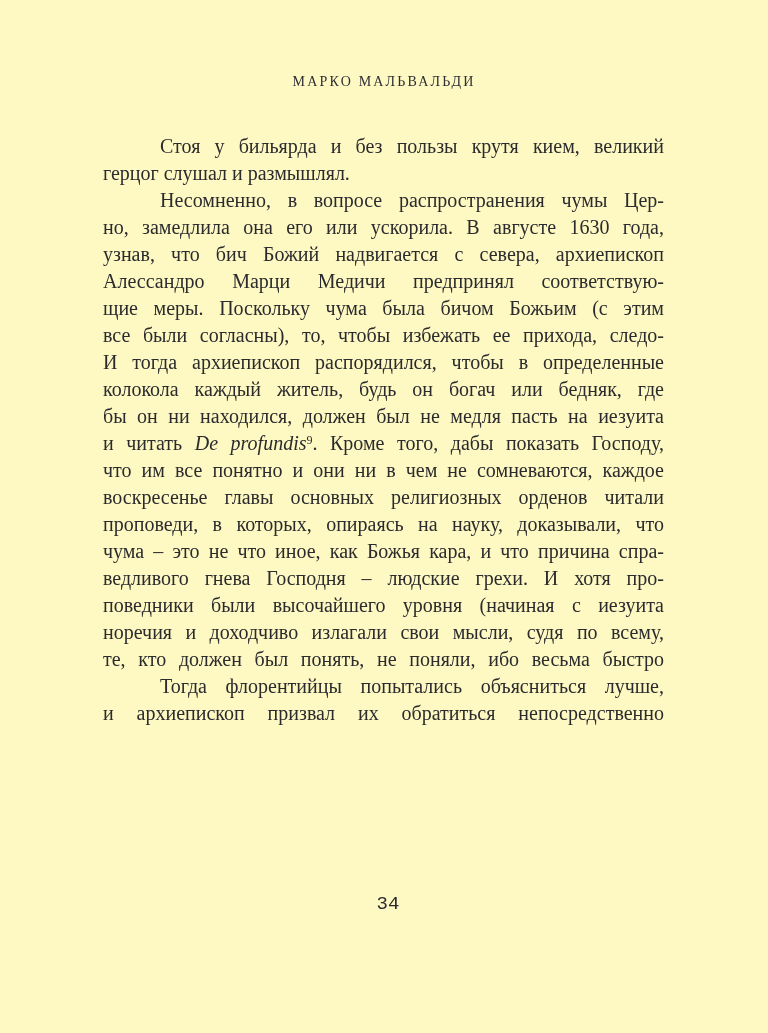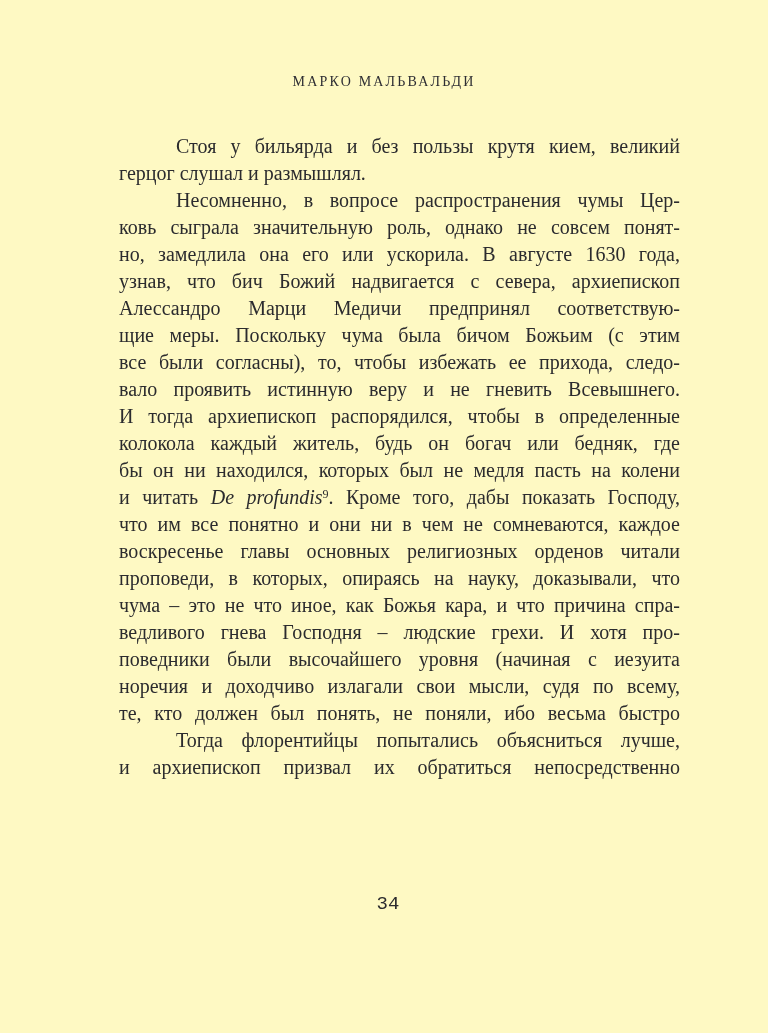--- a/index.html
+++ b/index.html
@@ -24,21 +24,20 @@
     text-align: center;
     font-size: 14px;
     letter-spacing: 2.2px;
     color: #2e2e33;
   }
   .body-text {
     position: absolute;
     top: 133px;
     left: 103px;
     width: 561px;
-    margin-left: 16px;
   }
   .text-line {
     height: 27px;
     line-height: 27px;
     font-size: 20px;
     text-align: justify;
     text-align-last: justify;
     color: #2b2b2e;
   }
   .text-line.indent {
@@ -70,30 +69,28 @@
 </head>
 <body>
 
 <div class="book-page">
   <div class="running-header">МАРКО МАЛЬВАЛЬДИ</div>
 
   <div class="body-text">
       <div class="text-line indent"><span>Стоя у бильярда и без пользы крутя кием, великий</span></div>
       <div class="text-line para-end"><span>герцог слушал и размышлял.</span></div>
       <div class="text-line indent"><span>Несомненно, в вопросе распространения чумы Цер-</span></div>
-      <div class="text-line"><span>ковь сыграла значительную роль, однако не совсем понят-</span></div>
       <div class="text-line"><span>но, замедлила она его или ускорила. В августе 1630 года,</span></div>
       <div class="text-line"><span>узнав, что бич Божий надвигается с севера, архиепископ</span></div>
       <div class="text-line"><span>Алессандро Марци Медичи предпринял соответствую-</span></div>
       <div class="text-line"><span>щие меры. Поскольку чума была бичом Божьим (с этим</span></div>
       <div class="text-line"><span>все были согласны), то, чтобы избежать ее прихода, следо-</span></div>
-      <div class="text-line"><span>вало проявить истинную веру и не гневить Всевышнего.</span></div>
       <div class="text-line"><span>И тогда архиепископ распорядился, чтобы в определенные</span></div>
       <div class="text-line"><span>колокола каждый житель, будь он богач или бедняк, где</span></div>
-      <div class="text-line"><span>бы он ни находился, которых был не медля пасть на колени</span></div>
+      <div class="text-line"><span>бы он ни находился, должен был не медля пасть на иезуита</span></div>
       <div class="text-line"><span>и читать </span><span class="seg-italic">De profundis</span><span class="seg-sup">9</span><span>. Кроме того, дабы показать Господу,</span></div>
       <div class="text-line"><span>что им все понятно и они ни в чем не сомневаются, каждое</span></div>
       <div class="text-line"><span>воскресенье главы основных религиозных орденов читали</span></div>
       <div class="text-line"><span>проповеди, в которых, опираясь на науку, доказывали, что</span></div>
       <div class="text-line"><span>чума – это не что иное, как Божья кара, и что причина спра-</span></div>
       <div class="text-line"><span>ведливого гнева Господня – людские грехи. И хотя про-</span></div>
       <div class="text-line"><span>поведники были высочайшего уровня (начиная с иезуита</span></div>
       <div class="text-line"><span>норечия и доходчиво излагали свои мысли, судя по всему,</span></div>
       <div class="text-line"><span>те, кто должен был понять, не поняли, ибо весьма быстро</span></div>
       <div class="text-line indent"><span>Тогда флорентийцы попытались объясниться лучше,</span></div>

